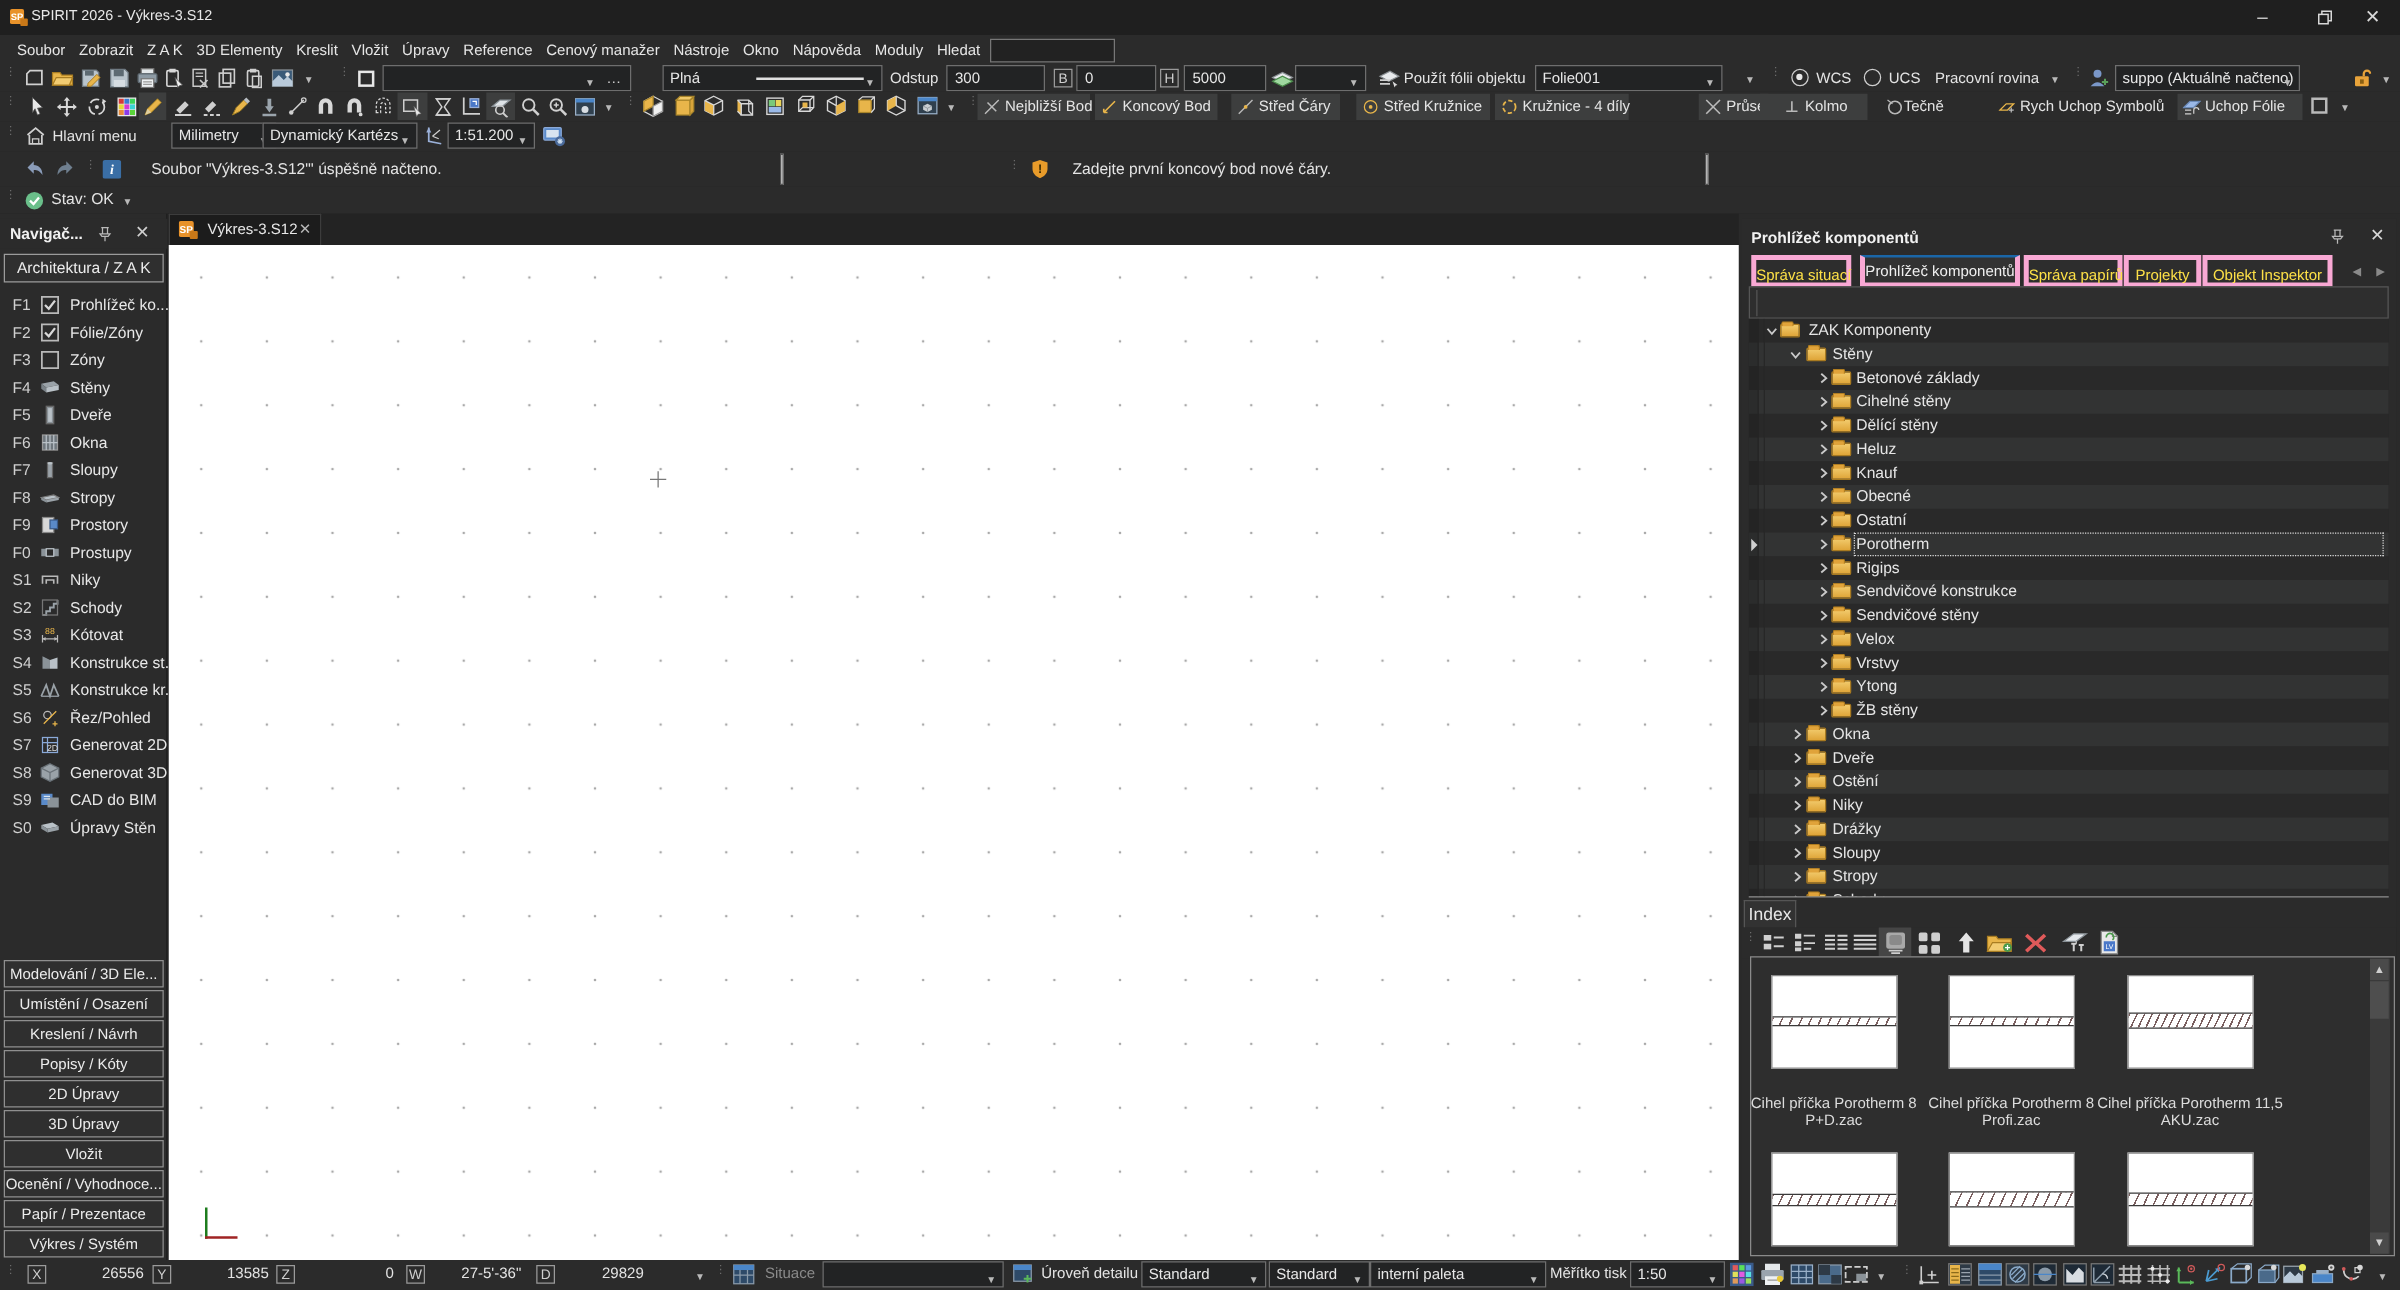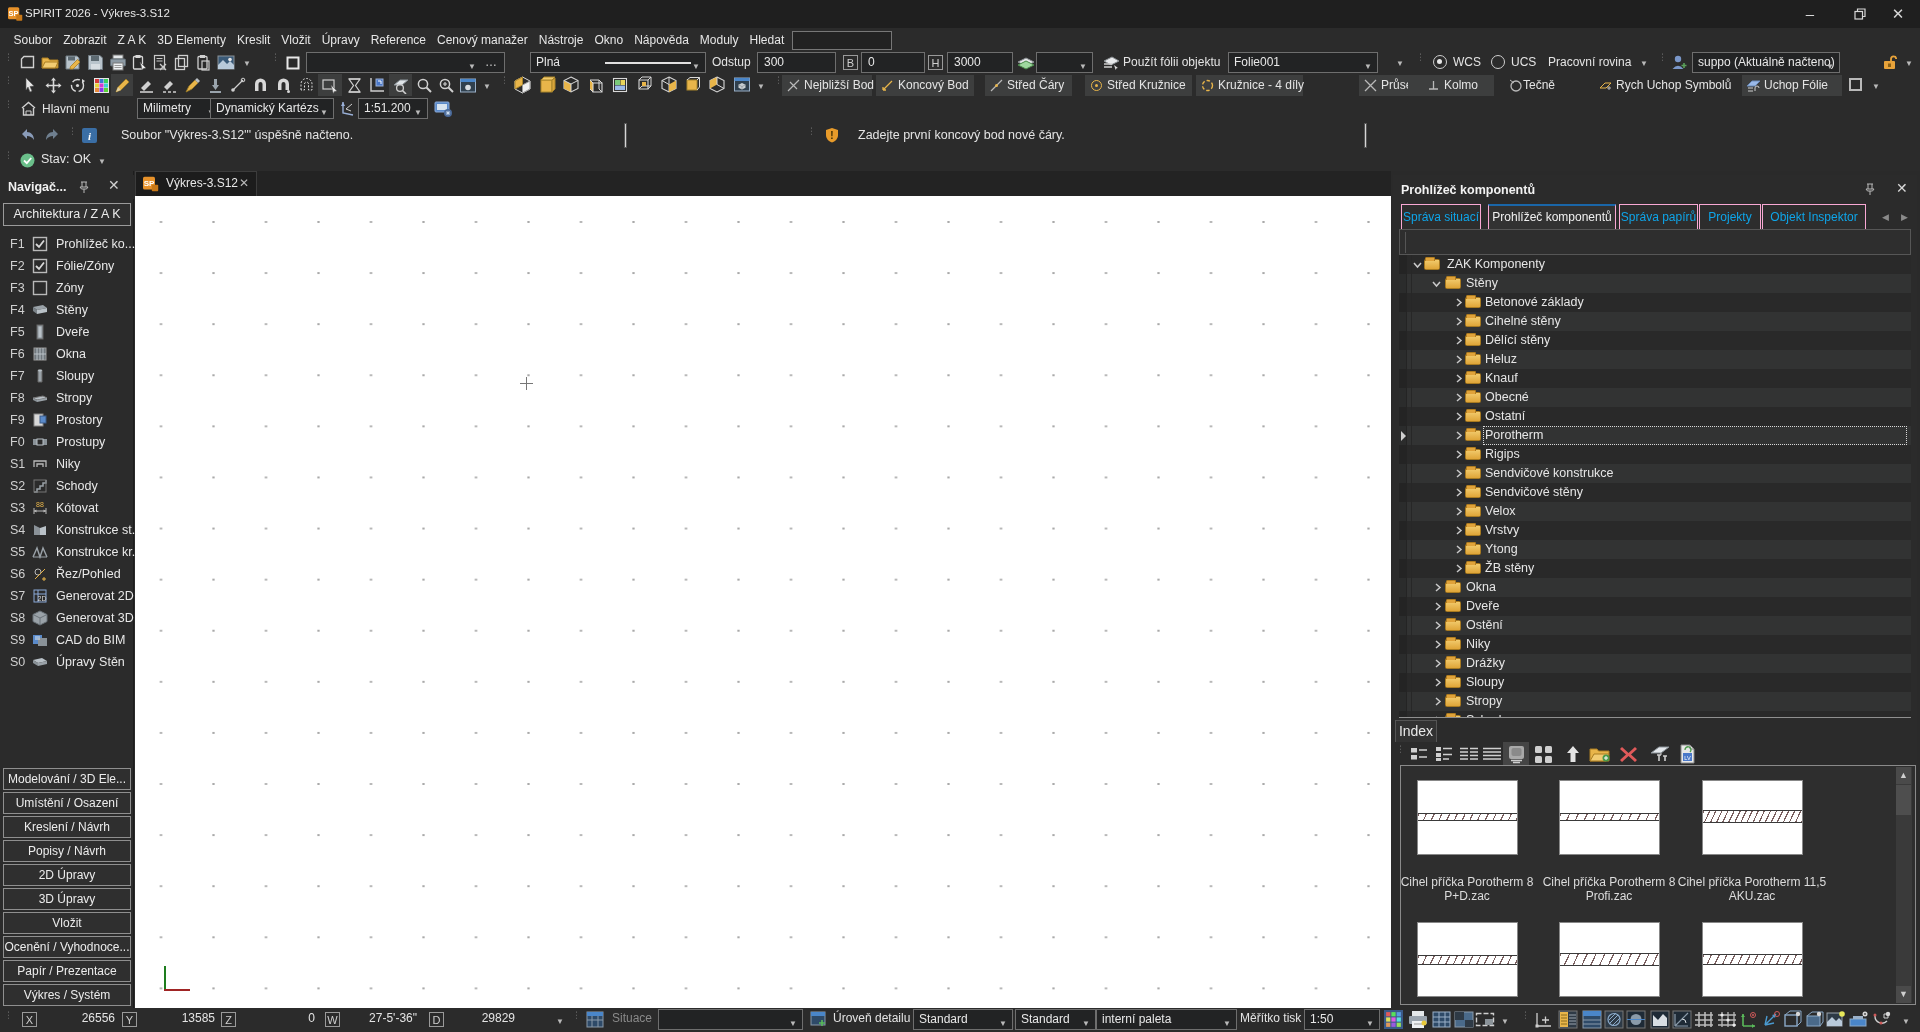--- a/index.html
+++ b/index.html
@@ -45,21 +45,21 @@
 .lpitem .ft{position:absolute;left:56px;white-space:nowrap;}
 .lpbtn{position:absolute;left:3px;width:128px;height:22px;border:1px solid #8f8f8f;background:#2f2f2f;color:#ececec;font-size:12px;text-align:center;line-height:20px;white-space:nowrap;overflow:hidden;}
 
 #tabbar{position:absolute;left:135px;top:0;width:1256px;height:25px;background:#232323;}
 #doctab{position:absolute;left:0;top:0;width:122px;height:25px;background:#1c1c1c;border:1px solid #3c3c3c;border-bottom:none;color:#e8e8e8;font-size:12px;}
 #canvas{position:absolute;left:135px;top:25px;width:1256px;height:812px;background:#ffffff;}
 #canvas .dots{position:absolute;inset:0;background-image:radial-gradient(circle,#a9a9a9 1px,rgba(255,255,255,0) 1.3px);background-size:52.5px 51.1px;background-position:-0.25px 0.45px;}
 
 #rightpanel{position:absolute;left:1393px;top:4px;width:524px;height:833px;background:#2b2b2b;}
 #rp-head{position:absolute;left:8px;top:8px;font-weight:bold;font-size:12.5px;color:#f2f2f2;}
-.rtab{position:absolute;top:29px;height:26px;border:1px solid #f9a8d4;background:#2d2d2d;color:#0ea5e9;font-size:12px;text-align:center;line-height:24px;white-space:nowrap;}
+.rtab{position:absolute;top:29px;height:26px;border:4px solid #f9a8d4;background:#2d2d2d;color:#fde047;font-size:12px;text-align:center;line-height:24px;white-space:nowrap;}
 .rtab.act{background:#323232;color:#f0f0f0;border-top:2px solid #1a66a8;line-height:22px;}
 #rp-toolrow{position:absolute;left:6px;top:54px;width:512px;height:26px;background:#2e2e2e;border:1px solid #565656;}
 #tree{position:absolute;left:6px;top:80px;width:512px;height:463px;background:#292929;overflow:hidden;border-bottom:1px solid #8f8f8f;}
 .trw{position:relative;width:100%;height:19px;font-size:12.5px;color:#e6e6e6;line-height:19px;white-space:nowrap;}
 .trw.alt{background:#323333;}
 .trw.sel .selbox{position:absolute;left:84px;top:0;width:424px;height:19px;outline:1px dotted #d8d8d8;outline-offset:-1px;}
 .trw .ex{position:absolute;top:3px;width:13px;height:13px;color:#b9b9b9;font-size:12px;line-height:13px;}
 .trw .fo{position:absolute;top:3px;width:18px;height:13px;}
 .trw .tx{position:absolute;top:0;}
 
@@ -178,21 +178,21 @@
   <div class="combo" style="left:306px;top:0;width:199px;height:21px;">
         <span class="ar" style="right:28px;">▼</span>
         <span style="position:absolute;right:7px;top:0;color:#cfcfcf;">…</span>
       </div>
   <div class="combo" style="left:530px;top:0;width:176px;height:21px;">Plná<span style="position:absolute;left:74px;top:9px;width:86px;height:2px;background:#e0e0e0;"></span><span class="ar">▼</span></div>
   <div class="lbl" style="left:712px;top:3px;">Odstup</div>
   <div class="inp" style="left:757px;top:0;width:79px;height:21px;">300</div>
   <div class="boxl" style="left:843px;top:3px;">B</div>
   <div class="inp" style="left:861px;top:0;width:64px;height:21px;">0</div>
   <div class="boxl" style="left:928px;top:3px;">H</div>
-  <div class="inp" style="left:947px;top:0;width:66px;height:21px;">3000</div>
+  <div class="inp" style="left:947px;top:0;width:66px;height:21px;">5000</div>
   <svg class="ic" style="left:1017px;top:2px;" width="18" height="17" viewBox="0 0 18 17">
         <path d="M1 8 L9 4 L17 8 L9 12 Z" fill="#e8eaec" stroke="#8a8f93"></path>
         <path d="M1 11 L9 7 L17 11 L9 15 Z" fill="#9fd89f" stroke="#4a8a4a"></path>
       </svg>
   <div class="combo" style="left:1036px;top:0;width:57px;height:21px;">
         <span class="ar">▼</span>
       </div>
   <svg class="ic" style="left:1102px;top:2px;" width="19" height="17" viewBox="0 0 19 17">
         <path d="M2 7 L10 3 L17 7 L9 11 Z" fill="#e8eaec" stroke="#8a8f93"></path>
         <path d="M2 10 h8 M2 13 h8" stroke="#cfcfcf" stroke-width="1.4"></path>
@@ -642,21 +642,21 @@
           <svg class="fi" viewBox="0 0 16 16">
             <path d="M1 6 L10 4 L15 7 L6 9 Z" fill="#b9c1c7"></path>
             <path d="M1 6 L6 9 V12 L1 9 Z" fill="#8a9298"></path>
             <path d="M6 9 L15 7 V10 L6 12 Z" fill="#9aa2a8"></path>
           </svg>
           <span class="ft">Úpravy Stěn</span>
         </div>
     <div class="lpbtn" style="top:597px;">Modelování / 3D Ele...</div>
     <div class="lpbtn" style="top:621px;">Umístění / Osazení</div>
     <div class="lpbtn" style="top:645px;">Kreslení / Návrh</div>
-    <div class="lpbtn" style="top:669px;">Popisy / Návrh</div>
+    <div class="lpbtn" style="top:669px;">Popisy / Kóty</div>
     <div class="lpbtn" style="top:693px;">2D Úpravy</div>
     <div class="lpbtn" style="top:717px;">3D Úpravy</div>
     <div class="lpbtn" style="top:741px;">Vložit</div>
     <div class="lpbtn" style="top:765px;">Ocenění / Vyhodnoce...</div>
     <div class="lpbtn" style="top:789px;">Papír / Prezentace</div>
     <div class="lpbtn" style="top:813px;">Výkres / Systém</div>
   </div>
   <div id="tabbar">
     <div id="doctab">
       <svg style="position:absolute;left:7px;top:4px;" width="16" height="16" viewBox="0 0 20 20">

